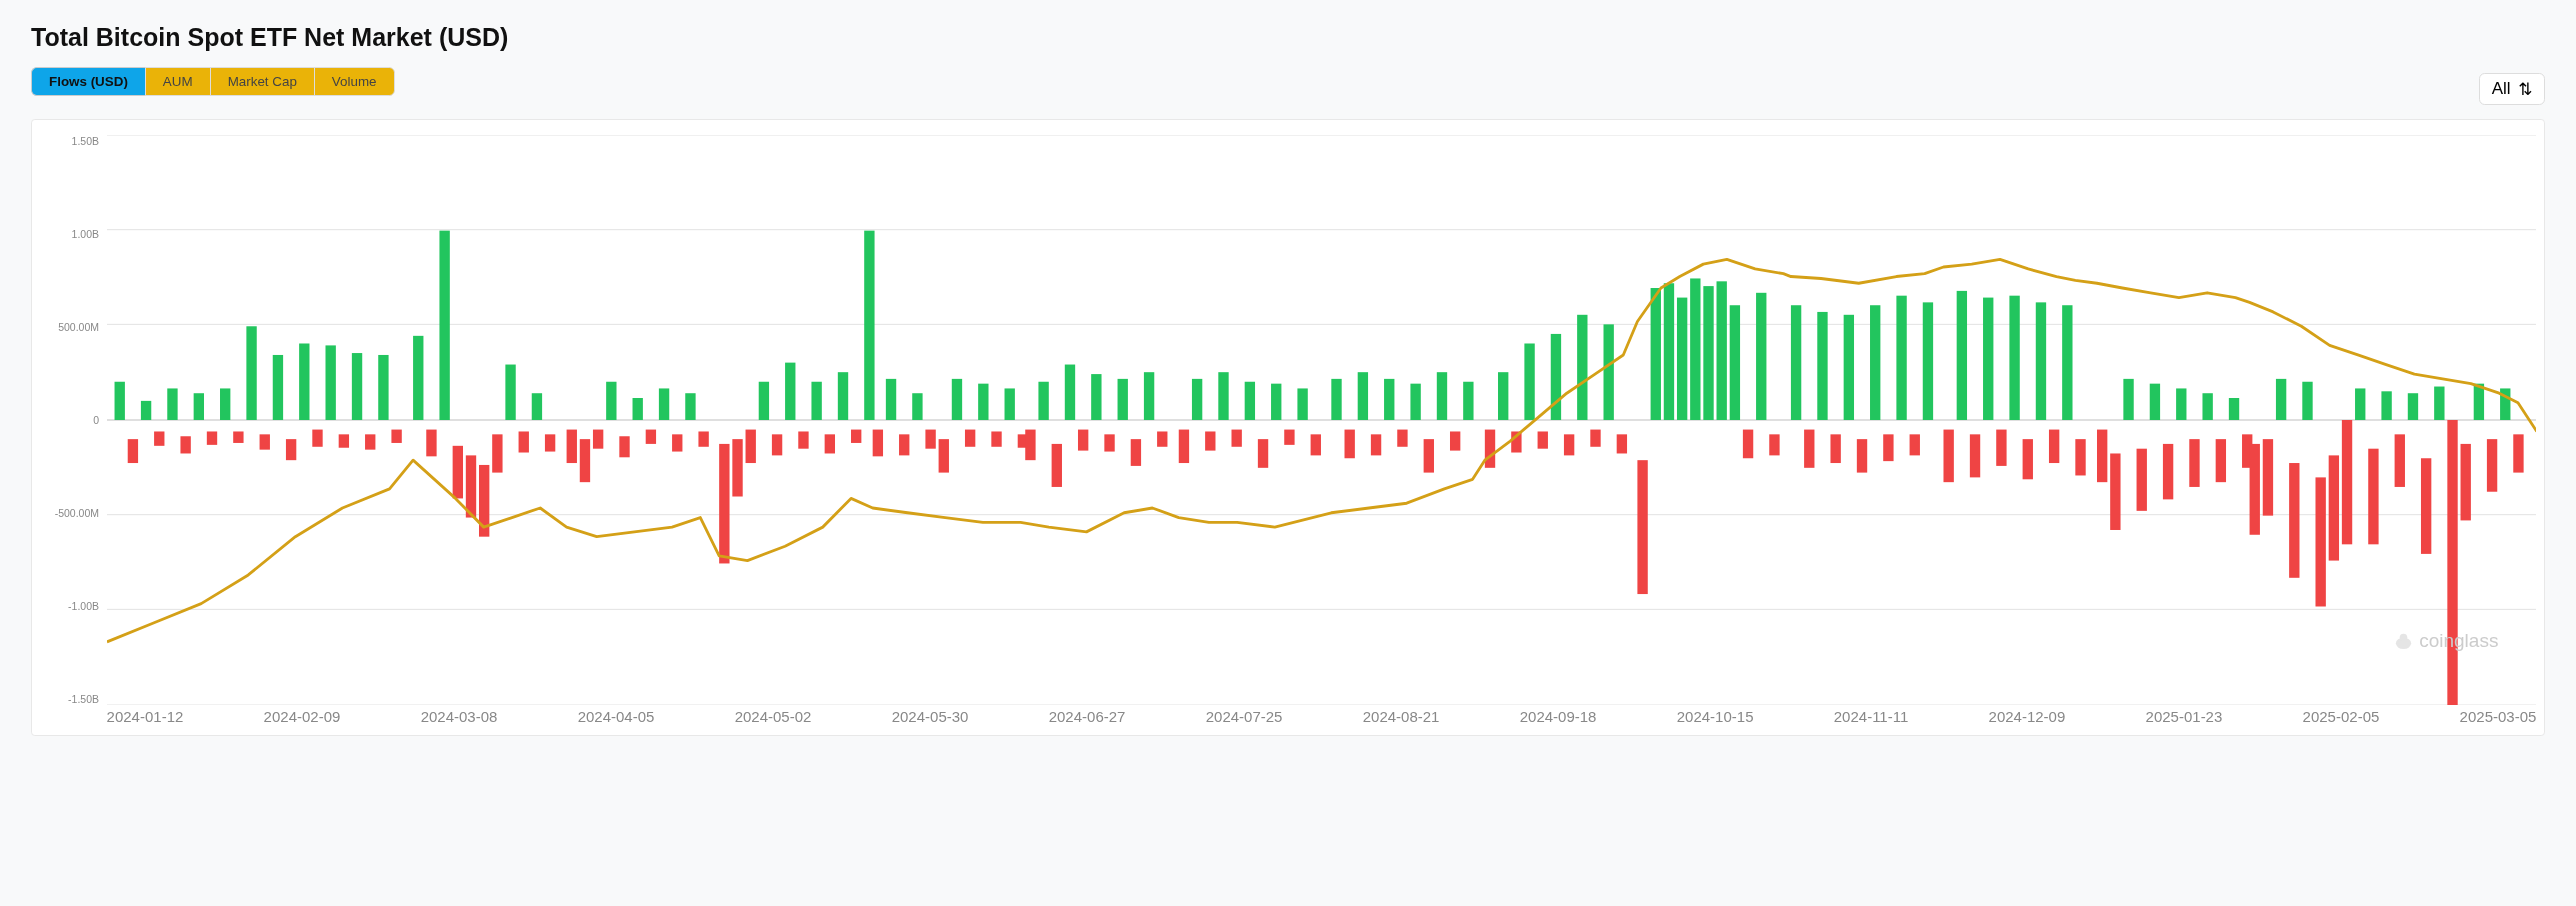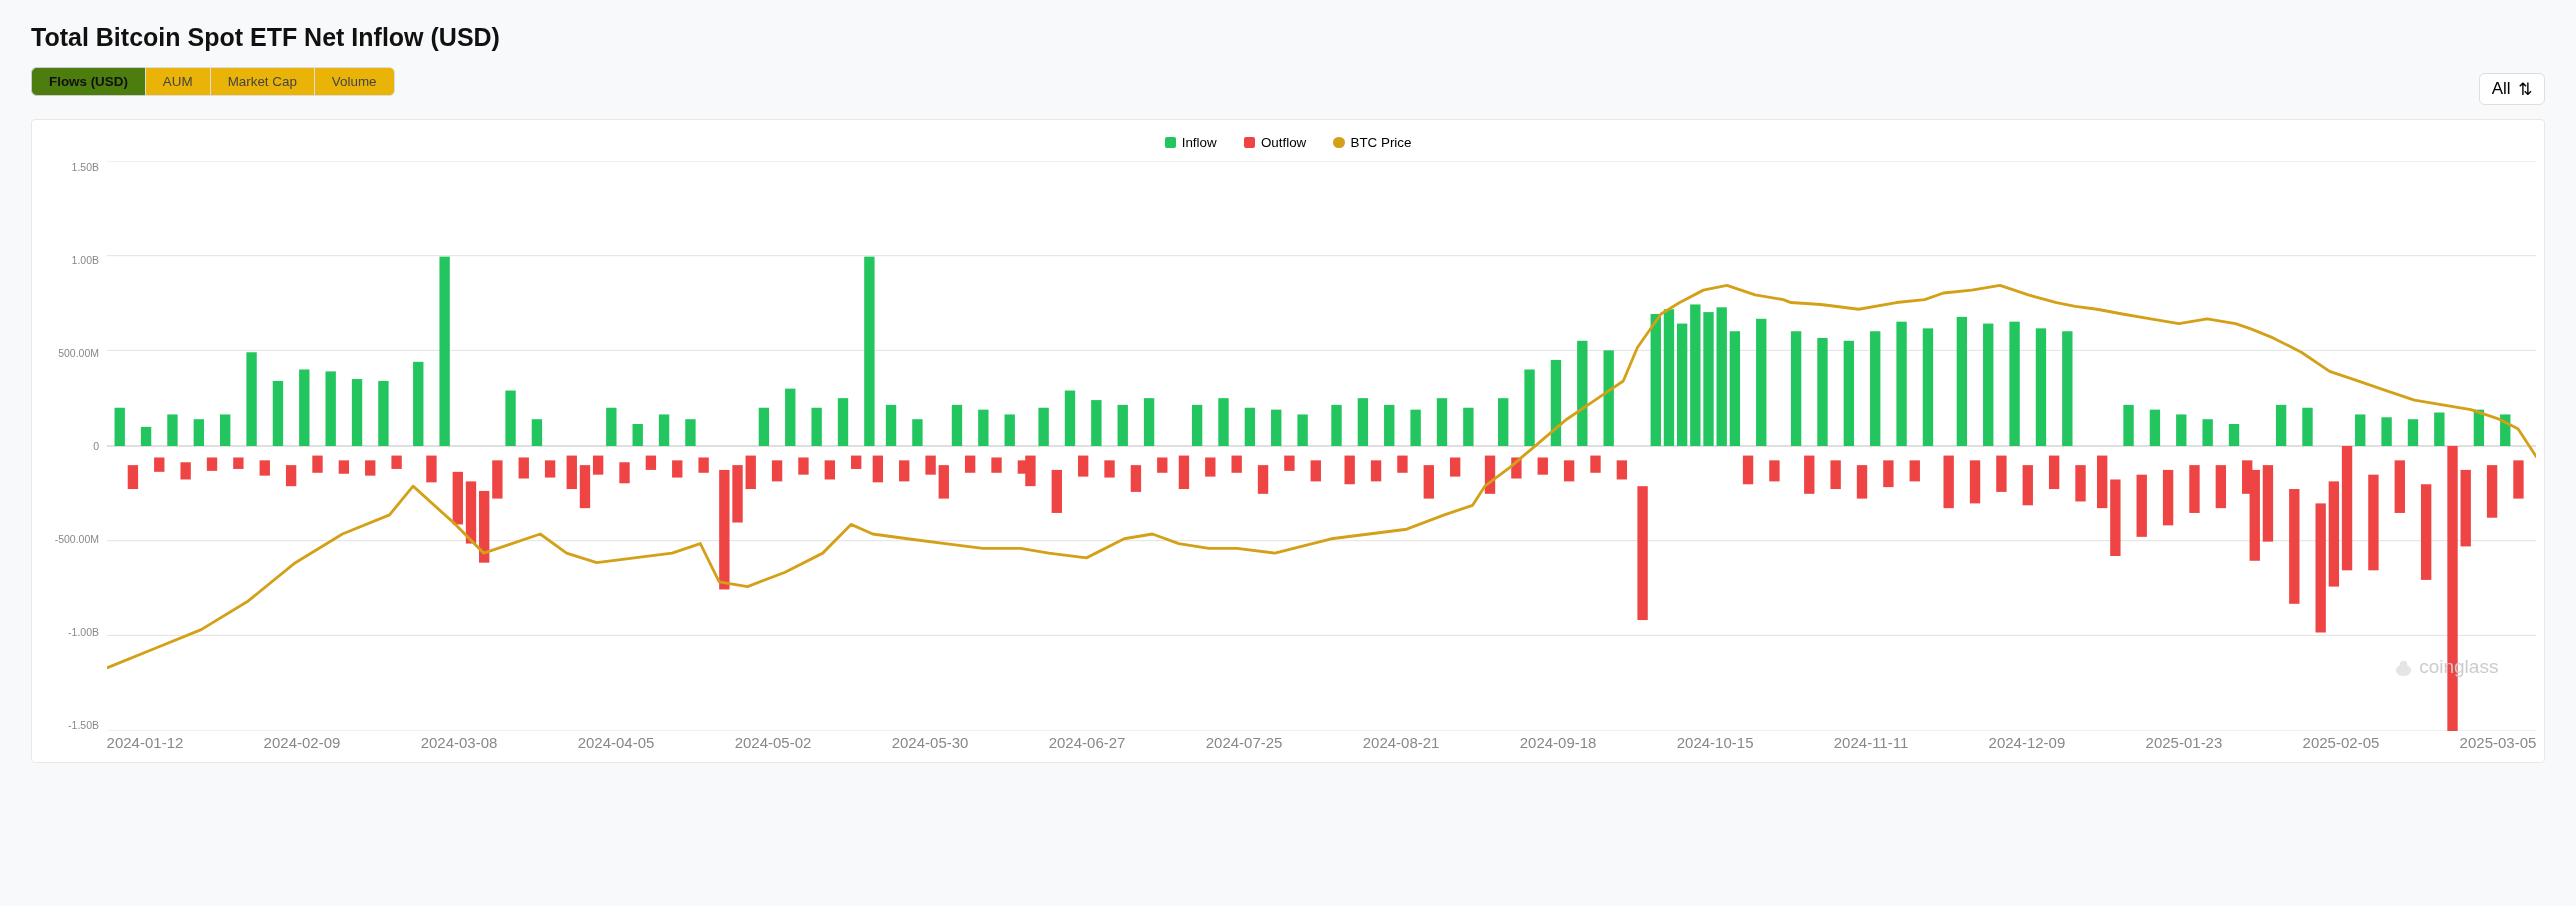--- a/index.html
+++ b/index.html
@@ -26,21 +26,21 @@
       font-size: 13.4px;
       color: #444;
       cursor: pointer;
       border: 1px solid #ddd;
       background: #eab308;
       border-right: none;
     }
     .tab-item:first-child { border-radius: 5.7px 0 0 5.7px; }
     .tab-item:last-child { border-right: 1px solid #ddd; border-radius: 0 5.7px 5.7px 0; }
     .tab-item.active {
-      background: #4d7c0f;
+      background: #0ea5e9;
       font-weight: 600;
       color: #111;
       border-color: #ccc;
     }
     .header-row {
       display: flex;
       justify-content: space-between;
       align-items: center;
     }
     .all-select {
@@ -133,50 +133,36 @@
       font-weight: 500;
       display: flex;
       align-items: center;
       gap: 5.7px;
       text-align: right;
     }
   </style>
 </head>
 <body>
 
-<h1 class="page-title">Total Bitcoin Spot ETF Net Inflow (USD)</h1>
+<h1 class="page-title">Total Bitcoin Spot ETF Net Market (USD)</h1>
 
 <div class="header-row">
   <div class="tab-bar">
     <div class="tab-item active">Flows (USD)</div>
     <div class="tab-item">AUM</div>
     <div class="tab-item">Market Cap</div>
     <div class="tab-item">Volume</div>
   </div>
   <div class="all-select">
     <span>All</span>
     <span>⇅</span>
   </div>
 </div>
 
 <div class="chart-container">
-  <div class="legend">
-    <div class="legend-item">
-      <div class="legend-dot" style="background:#22c55e;"></div>
-      <span>Inflow</span>
-    </div>
-    <div class="legend-item">
-      <div class="legend-dot" style="background:#ef4444;"></div>
-      <span>Outflow</span>
-    </div>
-    <div class="legend-item">
-      <div class="legend-dot" style="background:#d4a017;border-radius:50%;"></div>
-      <span>BTC Price</span>
-    </div>
-  </div>
 
   <div class="chart-area">
     <div class="y-axis-labels">
       <span class="y-label">1.50B</span>
       <span class="y-label">1.00B</span>
       <span class="y-label">500.00M</span>
       <span class="y-label">0</span>
       <span class="y-label">-500.00M</span>
       <span class="y-label">-1.00B</span>
       <span class="y-label">-1.50B</span>

